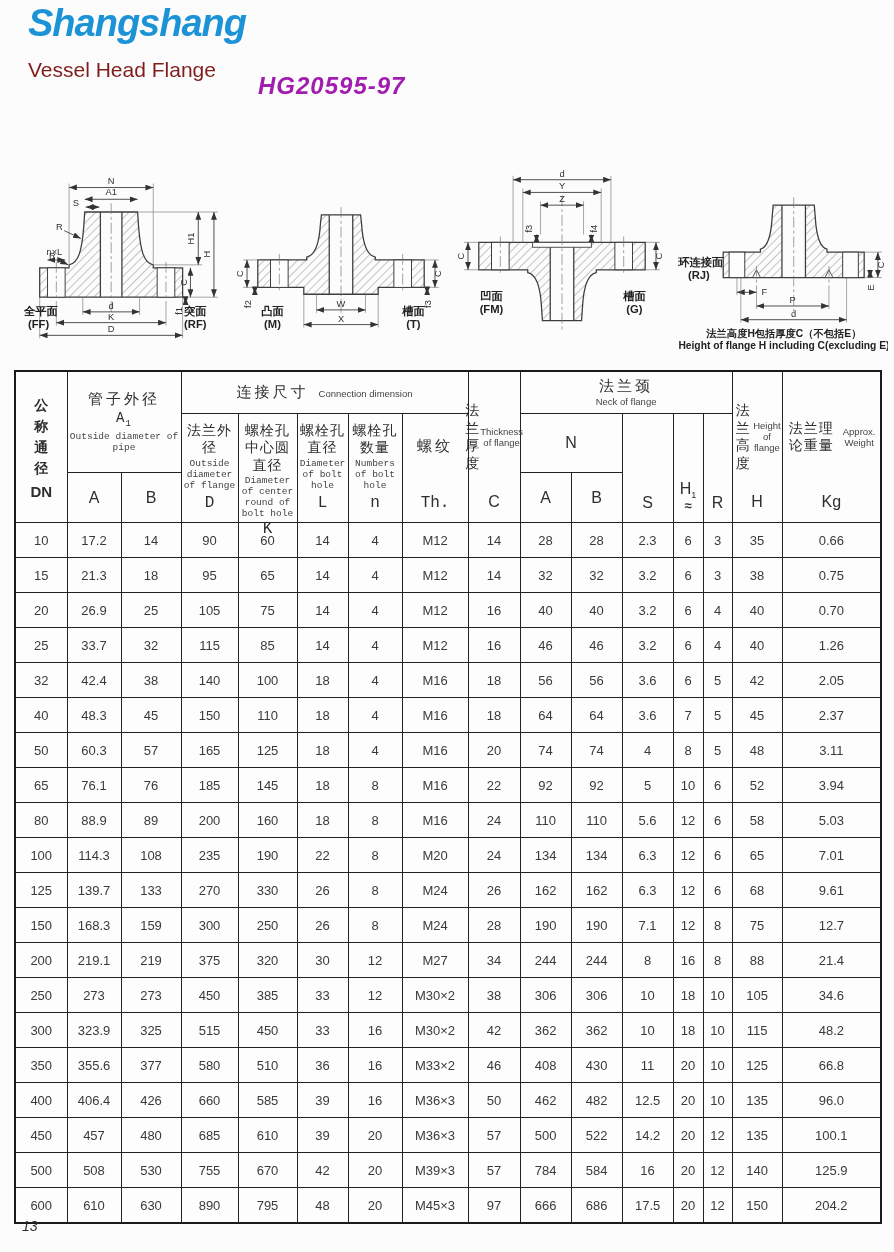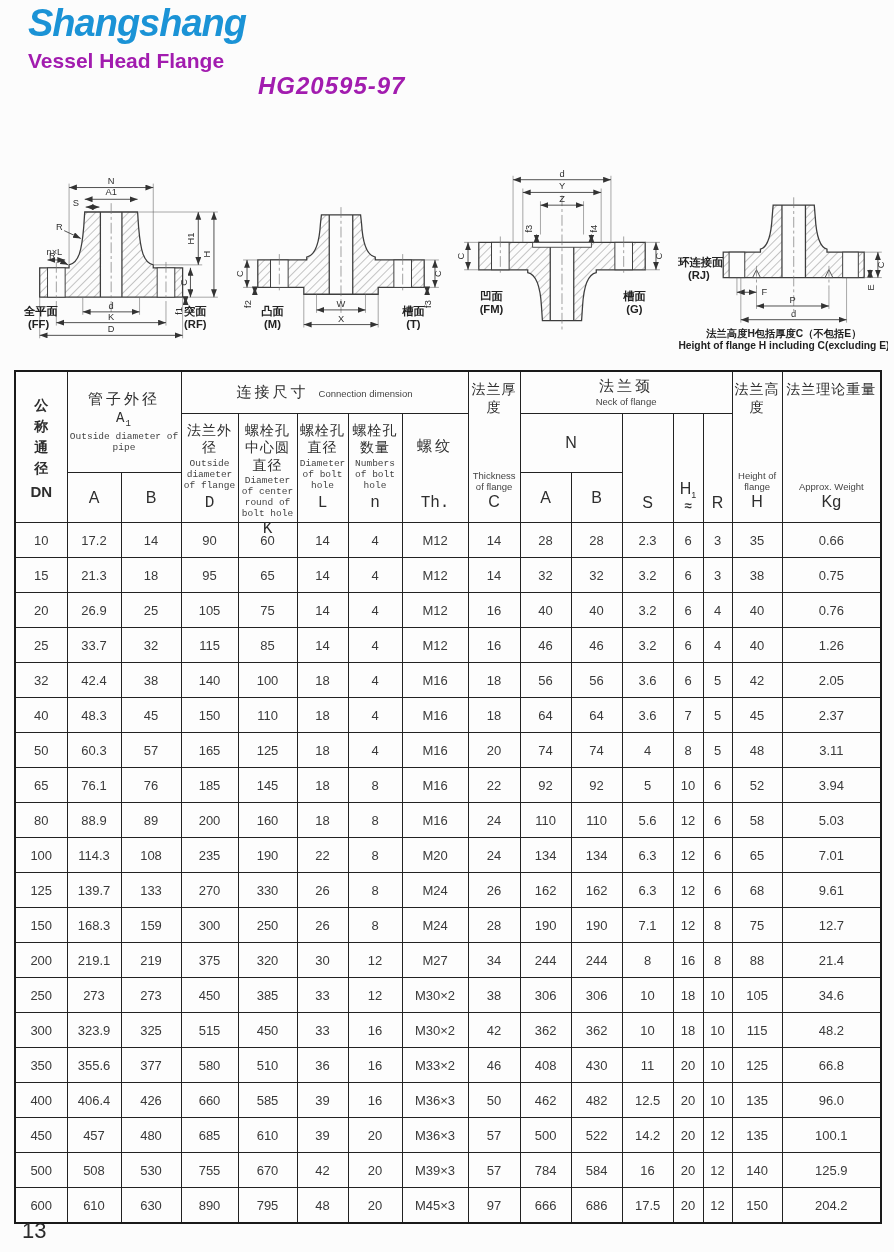--- a/index.html
+++ b/index.html
@@ -2,21 +2,21 @@
 <html><head>
 <meta charset="utf-8">
 <style>
   html,body{margin:0;padding:0;background:#ffffff;}
   .page{position:relative;width:894px;height:1252px;margin:0 auto;background:#fcfcfc;
         font-family:"Liberation Sans", sans-serif;color:#333;overflow:hidden;}
 
   
   .logo{position:absolute;left:28px;top:4px;width:210px;}
   .logo-title{font-size:38px;font-weight:bold;font-style:italic;color:#1b93d6;letter-spacing:-1px;line-height:1.05;}
-  .logo-sub{font-size:21px;font-weight:bold;color:#a21caf;margin-top:5px;letter-spacing:0px;}
+  .logo-sub{font-size:21px;font-weight:normal;color:#7f1d1d;margin-top:14px;letter-spacing:0px;}
   .title-block{position:absolute;left:246px;top:26px;width:640px;}
   .main-title{font-size:29px;color:#3c3c3c;letter-spacing:0.5px;white-space:nowrap;}
   .standard{position:absolute;left:258px;top:72px;font-size:24px;font-weight:bold;font-style:italic;color:#a21caf;letter-spacing:1px;}
   .subtitle{position:absolute;left:446px;top:70px;font-size:20px;color:#474747;}
 
   
   .drawings{position:absolute;left:6px;top:166px;width:882px;height:188px;display:flex;justify-content:space-between;}
   svg text{font-family:"Liberation Sans", sans-serif;}
   .dim{stroke:#3a3a3a;stroke-width:0.9;fill:none;}
   .ext{stroke:#6a6a6a;stroke-width:0.6;fill:none;}
@@ -30,30 +30,30 @@
   table.spec{position:absolute;left:14px;top:370px;width:866px;border-collapse:collapse;table-layout:fixed;
              background:#fdfdfd;}
   table.spec th,table.spec td{border:1.5px solid #222;padding:0;text-align:center;vertical-align:middle;}
   table.spec{border:2px solid #1a1a1a;}
   .cn{font-size:14px;font-weight:normal;color:#2e2e2e;letter-spacing:1px;line-height:1.25;}
   .cn-big{font-size:15px;letter-spacing:3px;color:#2e2e2e;font-weight:normal;}
   .en{font-size:9.5px;color:#444;line-height:1.15;font-weight:normal;margin-top:1px;}
   .letter{font-size:16px;color:#2e2e2e;font-weight:normal;}
   .hw{display:flex;flex-direction:column;align-items:center;justify-content:space-between;height:100px;padding:5px 1px 6px 1px;box-sizing:border-box;font-family:Liberation Mono, monospace;}
   .hw-tall{display:flex;flex-direction:column;align-items:center;height:140px;padding:4px 1px 6px 1px;box-sizing:border-box;}
-  .hw-mid{flex:1;display:flex;flex-direction:column;align-items:center;justify-content:space-between;}
+  .hw-mid{flex:1;display:flex;align-items:center;justify-content:space-between;}
   .hw-end{display:flex;flex-direction:column;align-items:center;justify-content:flex-end;height:100px;padding-bottom:6px;box-sizing:border-box;}
   .dn-cn{width:16px;margin:0 auto;word-break:break-all;font-size:14px;line-height:1.5;letter-spacing:0;color:#2e2e2e;}
   .dn-code{font-size:15px;margin-top:4px;color:#2e2e2e;}
   .conn-band{display:flex;align-items:baseline;justify-content:center;gap:10px;}
   tbody td{height:34px;font-size:13px;color:#3a3a3a;}
   sub{font-size:9px;}
   .approx{font-size:13px;line-height:0.9;}
 
-  .page-number{position:absolute;left:22px;top:1218px;font-size:22px;color:#2b2b2b;}
+  .page-number{position:absolute;left:22px;top:1218px;font-size:14px;color:#2b2b2b;font-style:italic;}
 </style>
 </head>
 <body>
 
 <div class="page">
 
   <div class="logo">
     <div class="logo-title">Shangshang</div>
     <div class="logo-sub">Vessel Head Flange</div>
   </div>
@@ -437,21 +437,21 @@
           <td>14</td>
           <td>4</td>
           <td>M12</td>
           <td>16</td>
           <td>40</td>
           <td>40</td>
           <td>3.2</td>
           <td>6</td>
           <td>4</td>
           <td>40</td>
-          <td>0.76</td>
+          <td>0.70</td>
         </tr>
         <tr>
           <td>25</td>
           <td>33.7</td>
           <td>32</td>
           <td>115</td>
           <td>85</td>
           <td>14</td>
           <td>4</td>
           <td>M12</td>

